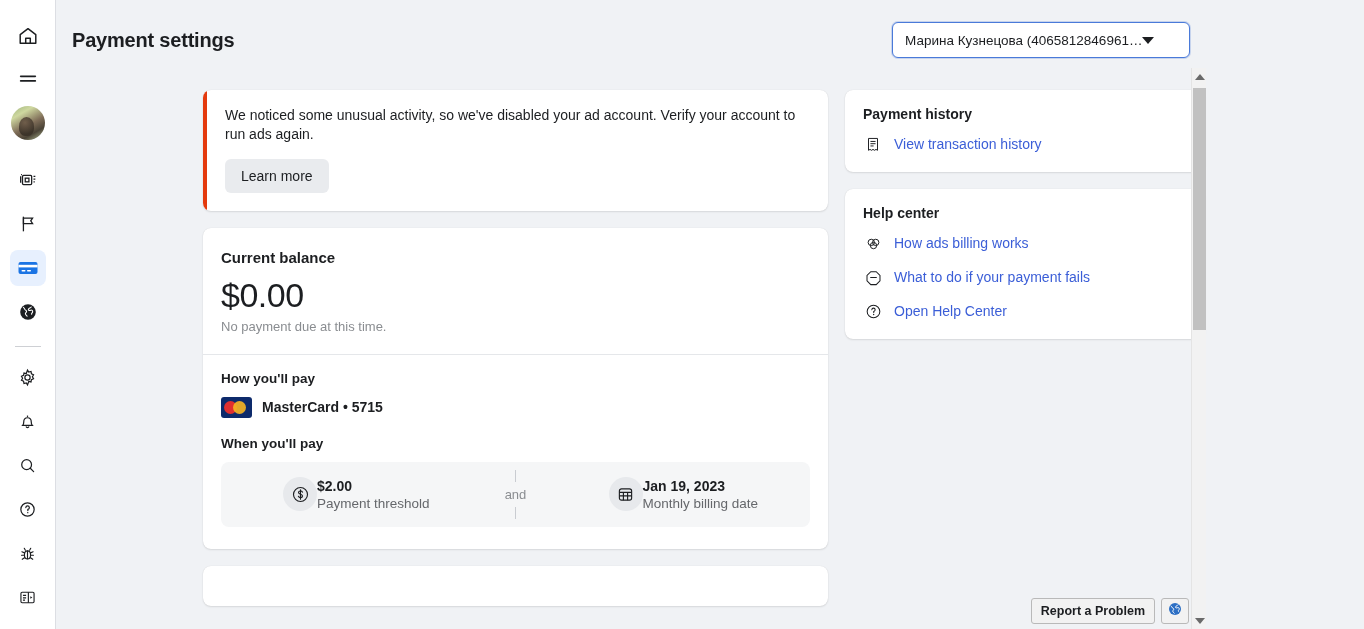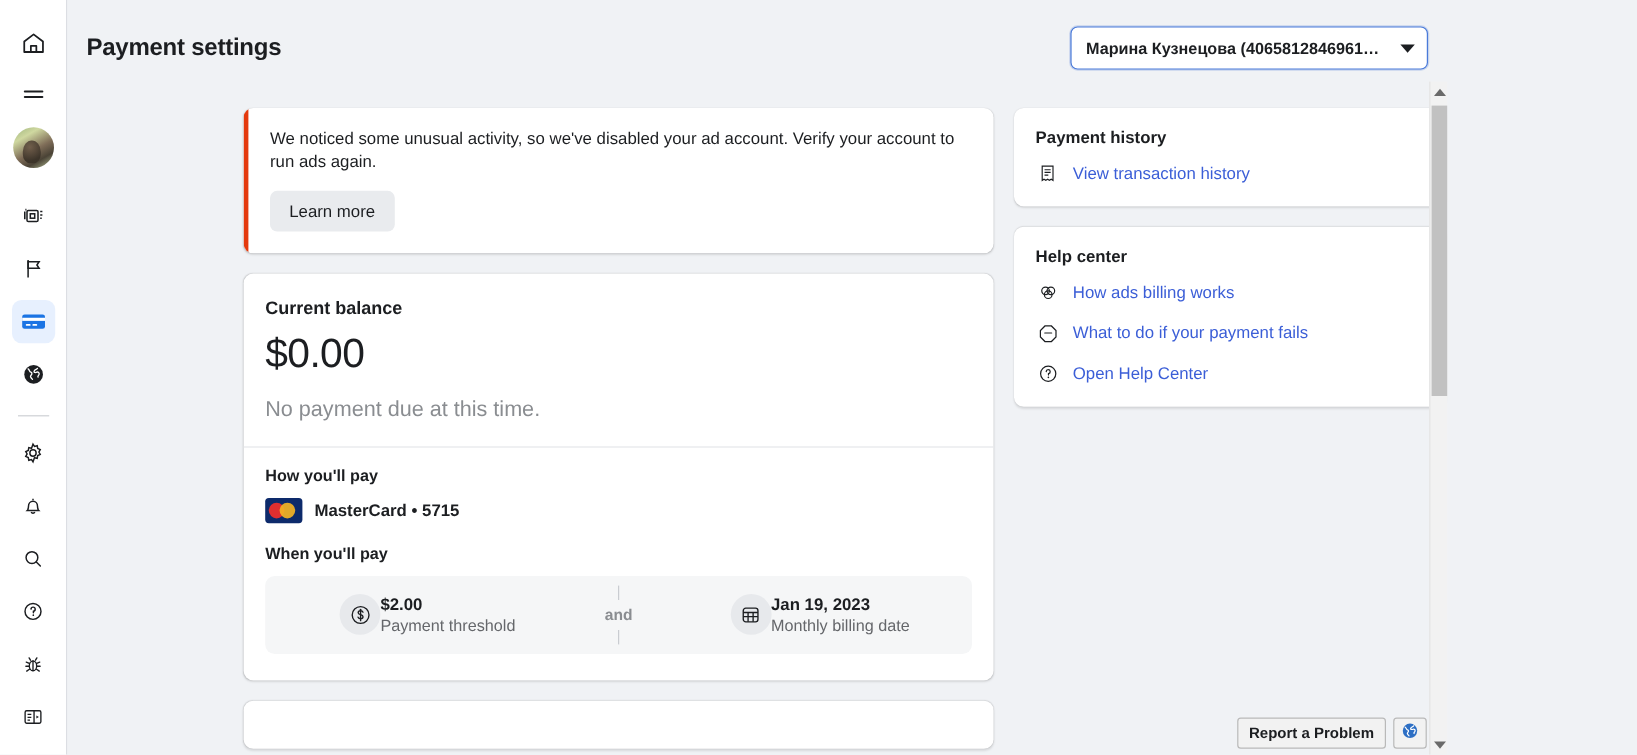--- a/index.html
+++ b/index.html
@@ -56,25 +56,24 @@
   .page-title {
     font-size: 20px; font-weight: bold; color: #1c1e21;
     letter-spacing: -.2px;
     padding-left: 0px;
   }
   .acct-select {
     width: 298px; height: 36px;
     background: #ffffff;
     border: 1px solid #4a7ad9;
     border-radius: 6px;
-    display: flex; align-items: center; justify-content: space-between;
+    display: flex; align-items: center; 
     padding: 0 10px 0 12px;
     cursor: pointer;
     box-shadow: 0 0 0 1px rgba(74,122,217,.25);
-    font-weight: bold;
   }
   .acct-text {
     font-size: 13.5px; color: #1c1e21;
     white-space: nowrap; overflow: hidden; text-overflow: ellipsis;
     max-width: 250px;
   }
   .caret { width: 0; height: 0; border-left: 6px solid transparent; border-right: 6px solid transparent; border-top: 7px solid #1c1e21; flex: 0 0 auto; }
 
   
   .content {
@@ -105,21 +104,21 @@
     background: #e9ebee; border: none; border-radius: 6px;
     padding: 9px 16px;
     font-size: 14px; color: #1c1e21; font-family: inherit;
     cursor: pointer;
   }
 
   
   .bal-top { padding: 21px 18px 20px 18px; border-bottom: 1px solid #e5e7ea; }
   .sec-title { font-size: 15px; font-weight: bold; color: #1c1e21; }
   .bal-amt { font-size: 34px; font-weight: normal; color: #1c1e21; margin-top: 10px; letter-spacing: -.5px; }
-  .bal-sub { font-size: 18px; color: #8a8d91; margin-top: 16px; }
+  .bal-sub { font-size: 13px; color: #8a8d91; margin-top: 4px; }
 
   .bal-bottom { padding: 16px 18px 22px 18px; }
   .lbl { font-size: 13.5px; font-weight: bold; color: #1c1e21; }
   .card-row { display: flex; align-items: center; gap: 10px; margin-top: 11px; margin-bottom: 18px; }
   .mc-logo {
     width: 31px; height: 21px; border-radius: 3px; background: #0d2a6b;
     position: relative; flex: 0 0 auto;
   }
   .mc-logo .c1, .mc-logo .c2 { position: absolute; top: 4px; width: 13px; height: 13px; border-radius: 50%; }
   .mc-logo .c1 { left: 3px; background: #e02f2f; }
@@ -132,21 +131,21 @@
     height: 65px;
     display: flex; align-items: center;
   }
   .pay-half { flex: 1 1 0; display: flex; align-items: center; padding-left: 62px; }
   .pay-icon {
     width: 34px; height: 34px; border-radius: 50%; background: #e7e9ec;
     display: flex; align-items: center; justify-content: center; flex: 0 0 auto;
   }
   .pay-val { font-size: 14px; font-weight: bold; color: #1c1e21; }
   .pay-lbl { font-size: 13.5px; color: #65676b; margin-top: 1px; }
-  .and-wrap { width: 62px; display: flex; flex-direction: column; align-items: center; justify-content: flex-end; flex: 0 0 62px; font-weight: bold; }
+  .and-wrap { width: 62px; display: flex; flex-direction: column; align-items: center; justify-content: flex-end; flex: 0 0 62px; }
   .and-line { width: 1px; height: 12px; background: #c9ccd1; }
   .and-txt { font-size: 13px; color: #8a8d91; padding: 5px 0; }
 
   
   .rcard { padding: 16px 18px 18px 18px; }
   .rtitle { font-size: 14px; font-weight: bold; color: #1c1e21; margin-bottom: 12px; }
   .rlink { display: flex; align-items: center; gap: 11px; margin-bottom: 14px; cursor: pointer; }
   .rlink:last-child { margin-bottom: 0; }
   .rlink-txt { font-size: 14px; color: #3b5ed7; }
   .ricon { width: 20px; height: 20px; flex: 0 0 20px; display: flex; align-items: center; justify-content: center; }

